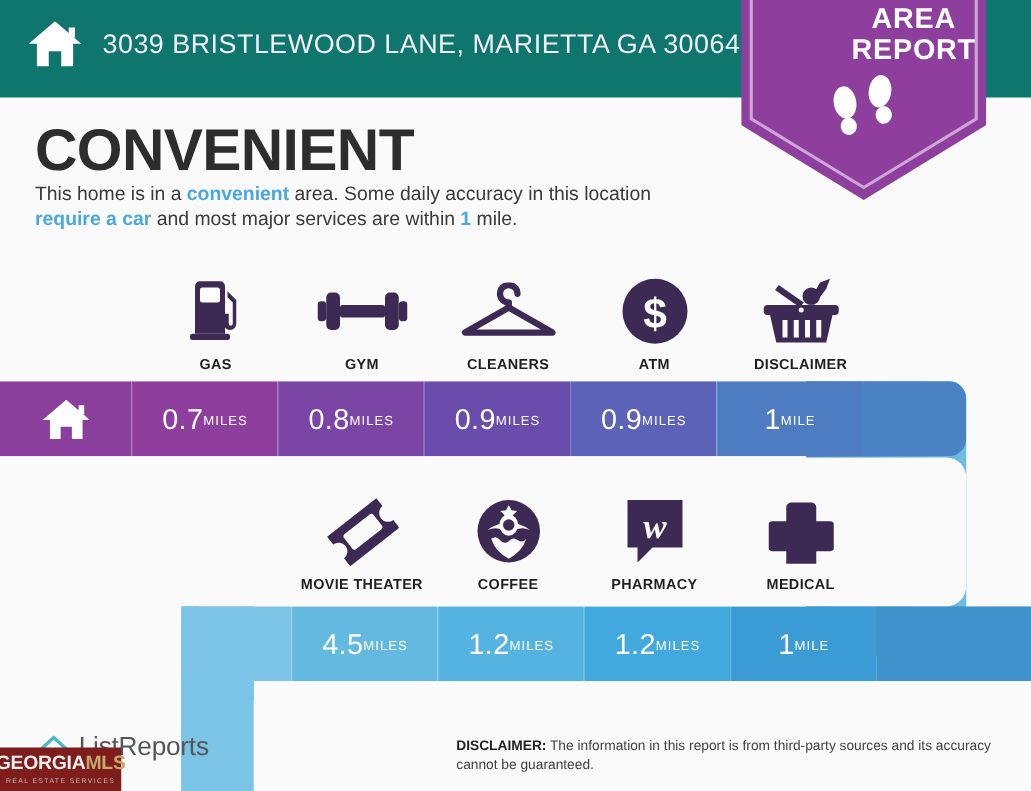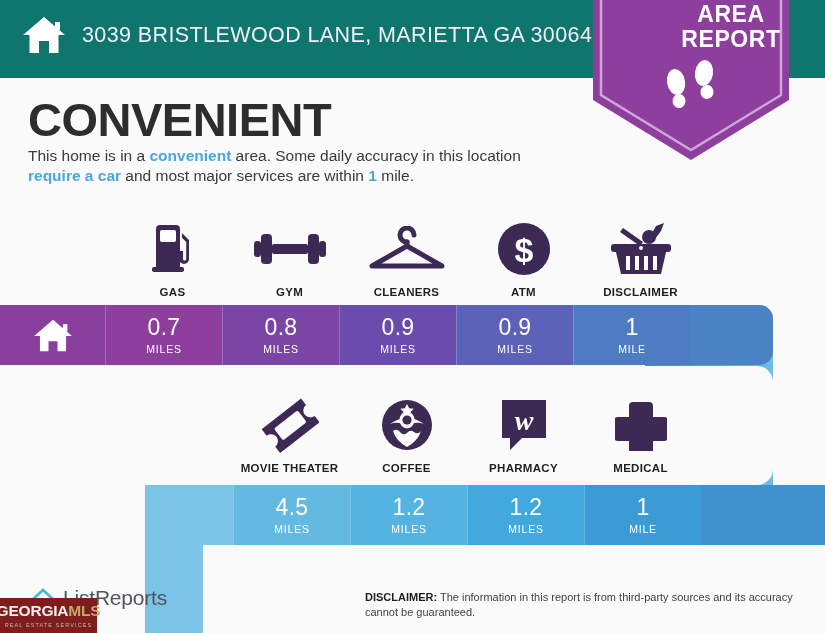--- a/index.html
+++ b/index.html
@@ -127,21 +127,20 @@
     display: flex;
     z-index: 2;
     height: 60px;
     overflow: hidden;
   }
   .dist-bar.bar1 { left: 0; top: 305px; width: 773px; border-radius: 0 14px 14px 0; }
   .dist-bar.bar2 { left: 145px; top: 485px; width: 700px; border-radius: 2px; }
   .dist-seg {
     position: relative;
     display: flex;
-    flex-direction: column;
     align-items: center;
     justify-content: center;
     color: #ffffff;
     box-sizing: border-box;
   }
   .dist-seg + .dist-seg { border-left: 1px solid rgba(255,255,255,.22); }
   .seg-home { width: 105px; }
   .seg-value { font-size: 23px; font-weight: 400; line-height: 1; letter-spacing: .3px; }
   .seg-unit { font-size: 10.5px; font-weight: 400; margin-top: 4px; letter-spacing: .8px; }
   .seg-tail { flex: 1 1 auto; }

